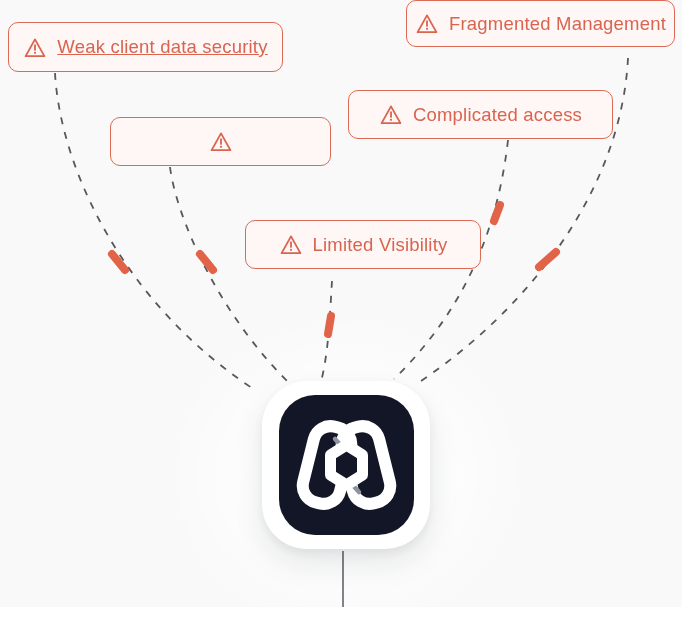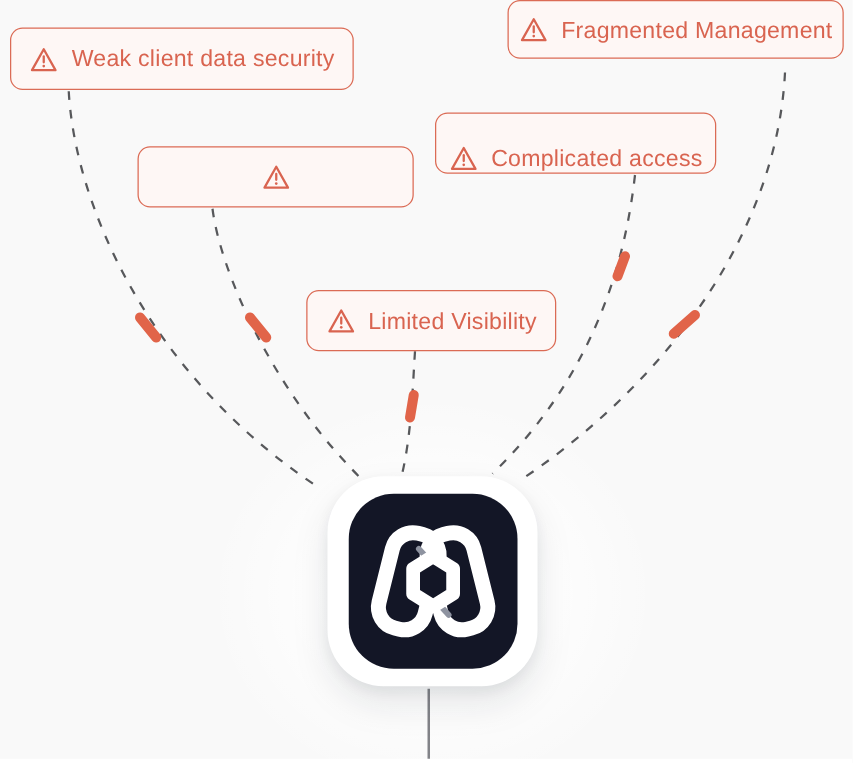--- a/index.html
+++ b/index.html
@@ -43,25 +43,25 @@
     border:1.5px solid #db6b55;
     border-radius:10px;
     box-sizing:border-box;
     color:#d96450;
     font-size:18.5px;
     font-weight:500;
     letter-spacing:.2px;
     white-space:nowrap;
   }
   .badge .warn{flex:0 0 auto;display:block;}
-  .b1{left:8px;  top:22px;  width:275px;height:50px;}
+  .b1{left:8px;  top:22px;  width:275px;height:50px;text-decoration:underline;}
   .b2{left:406px;top:0;   width:269px;height:47px;}
   .b3{left:110px;top:117px; width:221px;height:49px;}
-  .b4{left:348px;top:90px;  width:225px;height:49px;align-items:flex-end;}
-  .b5{left:245px;top:232px; width:200px;height:49px;text-align:right;}
+  .b4{left:348px;top:90px;  width:265px;height:49px;}
+  .b5{left:245px;top:220px; width:236px;height:49px;text-align:right;}
   .app-icon{
     position:absolute;left:262px;top:381px;
     width:168px;height:168px;
     background:#ffffff;border-radius:45px;
     box-shadow:0 14px 30px rgba(23,26,43,.10),0 4px 10px rgba(23,26,43,.06);
     display:flex;align-items:center;justify-content:center;
   }
   .app-icon-inner{
     width:135px;height:140px;
     background:#131626;border-radius:36px;

